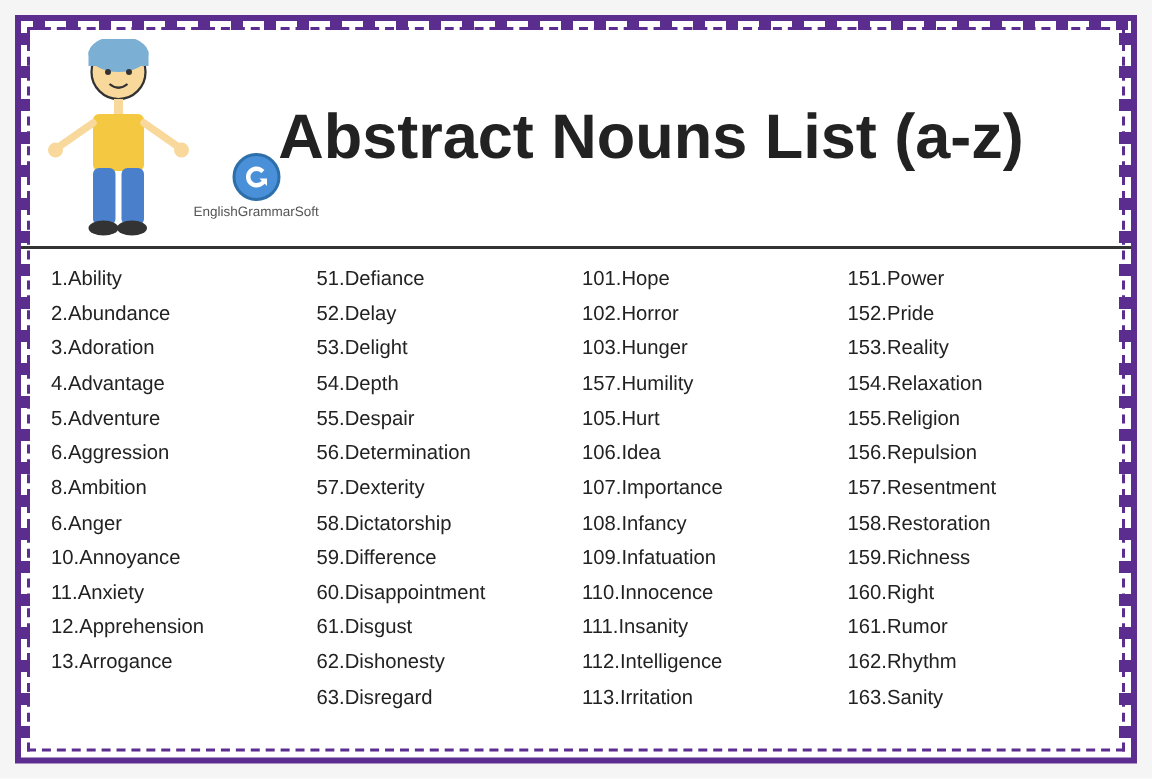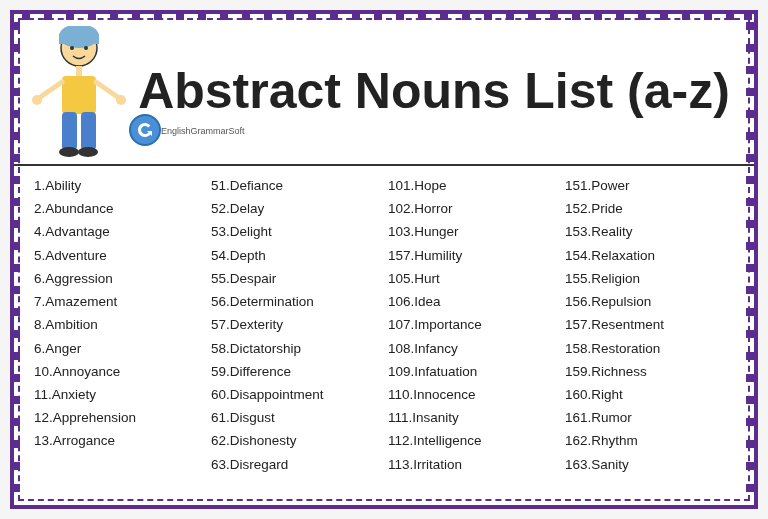--- a/index.html
+++ b/index.html
@@ -38,32 +38,32 @@
       width: 110px;
       height: 130px;
       flex-shrink: 0;
       position: relative;
     }
     .title-area {
       flex: 1;
       text-align: center;
     }
     .title-area h1 {
-      font-size: 50px;
+      font-size: 42px;
       font-weight: 900;
       color: #222;
       line-height: 1.1;
       font-family: Arial Black, Arial, sans-serif;
     }
     .logo-area {
       position: absolute;
       bottom: 18px;
       left: 115px;
       display: flex;
-      flex-direction: row;
+      flex-direction: column;
       align-items: center;
     }
     .logo-circle {
       width: 32px;
       height: 32px;
       border-radius: 50%;
       background: #4a90d9;
       display: flex;
       align-items: center;
       justify-content: center;
@@ -271,24 +271,24 @@
         </svg>
       </div>
       <span class="logo-text">EnglishGrammarSoft</span>
     </div>
   </div>
 
   <div class="content-area">
     <div class="column" id="col0">
         <div class="list-item">1.Ability</div>
         <div class="list-item">2.Abundance</div>
+        <div class="list-item">3.Adoration</div>
         <div class="list-item">4.Advantage</div>
         <div class="list-item">5.Adventure</div>
         <div class="list-item">6.Aggression</div>
-        <div class="list-item">7.Amazement</div>
         <div class="list-item">8.Ambition</div>
         <div class="list-item">6.Anger</div>
         <div class="list-item">10.Annoyance</div>
         <div class="list-item">11.Anxiety</div>
         <div class="list-item">12.Apprehension</div>
         <div class="list-item">13.Arrogance</div>
       </div>
     <div class="column" id="col1">
         <div class="list-item">51.Defiance</div>
         <div class="list-item">52.Delay</div>

